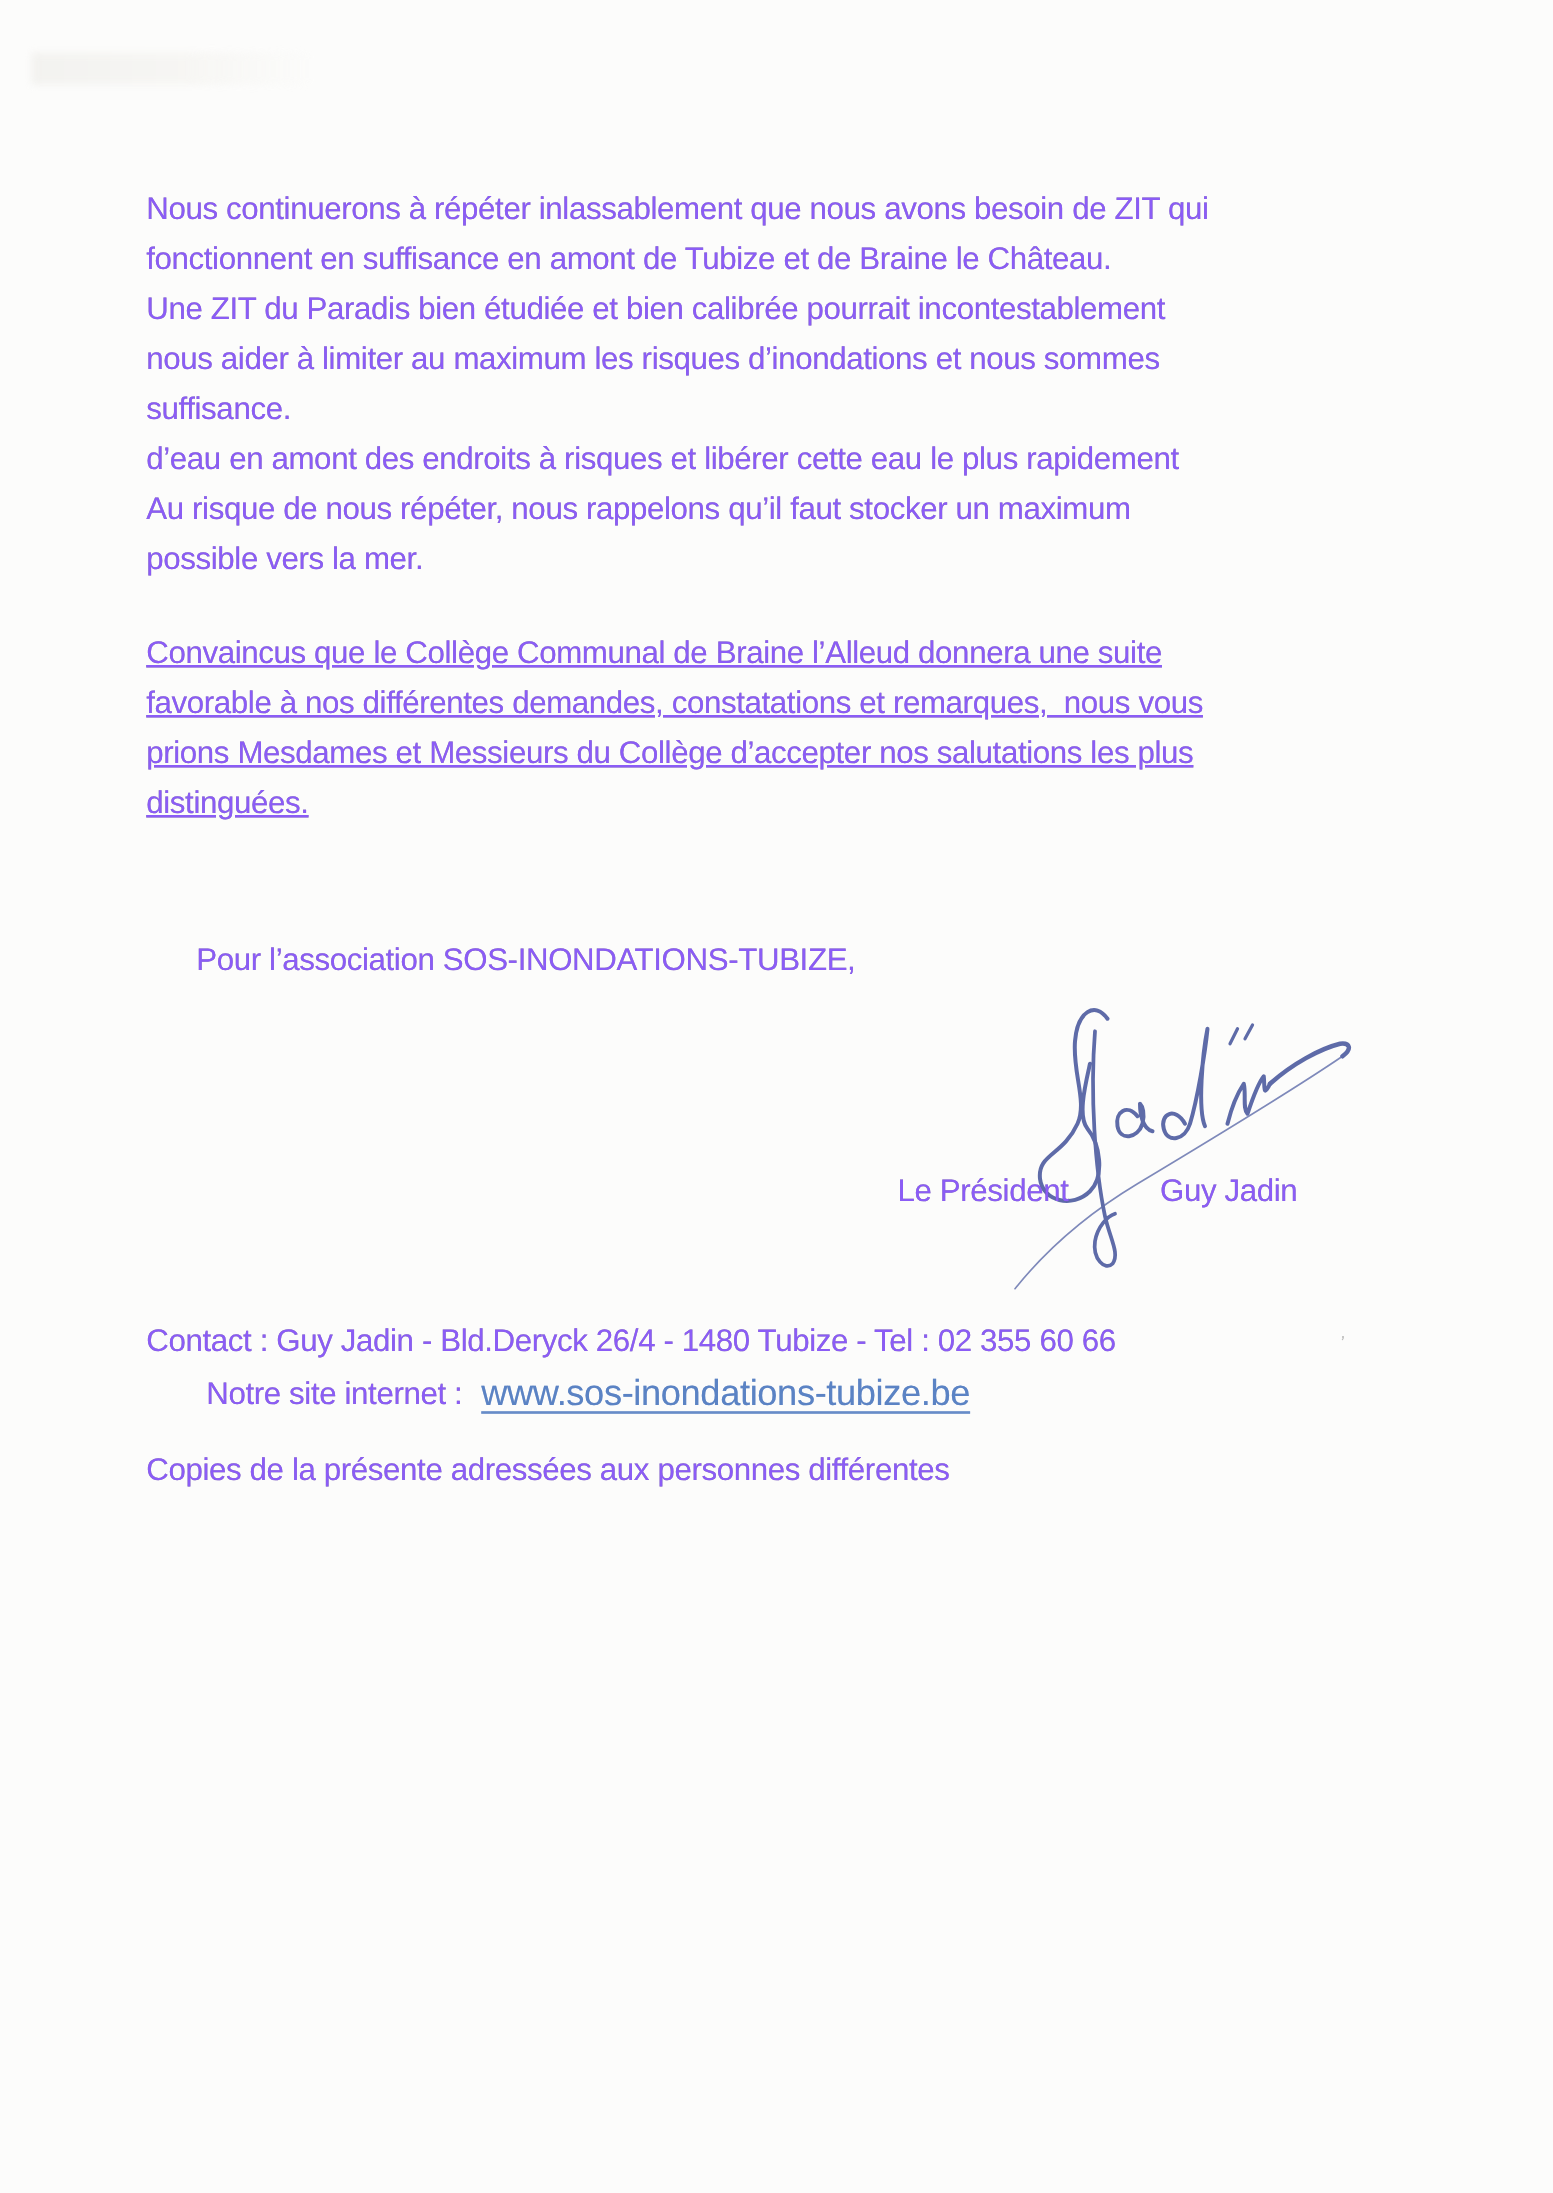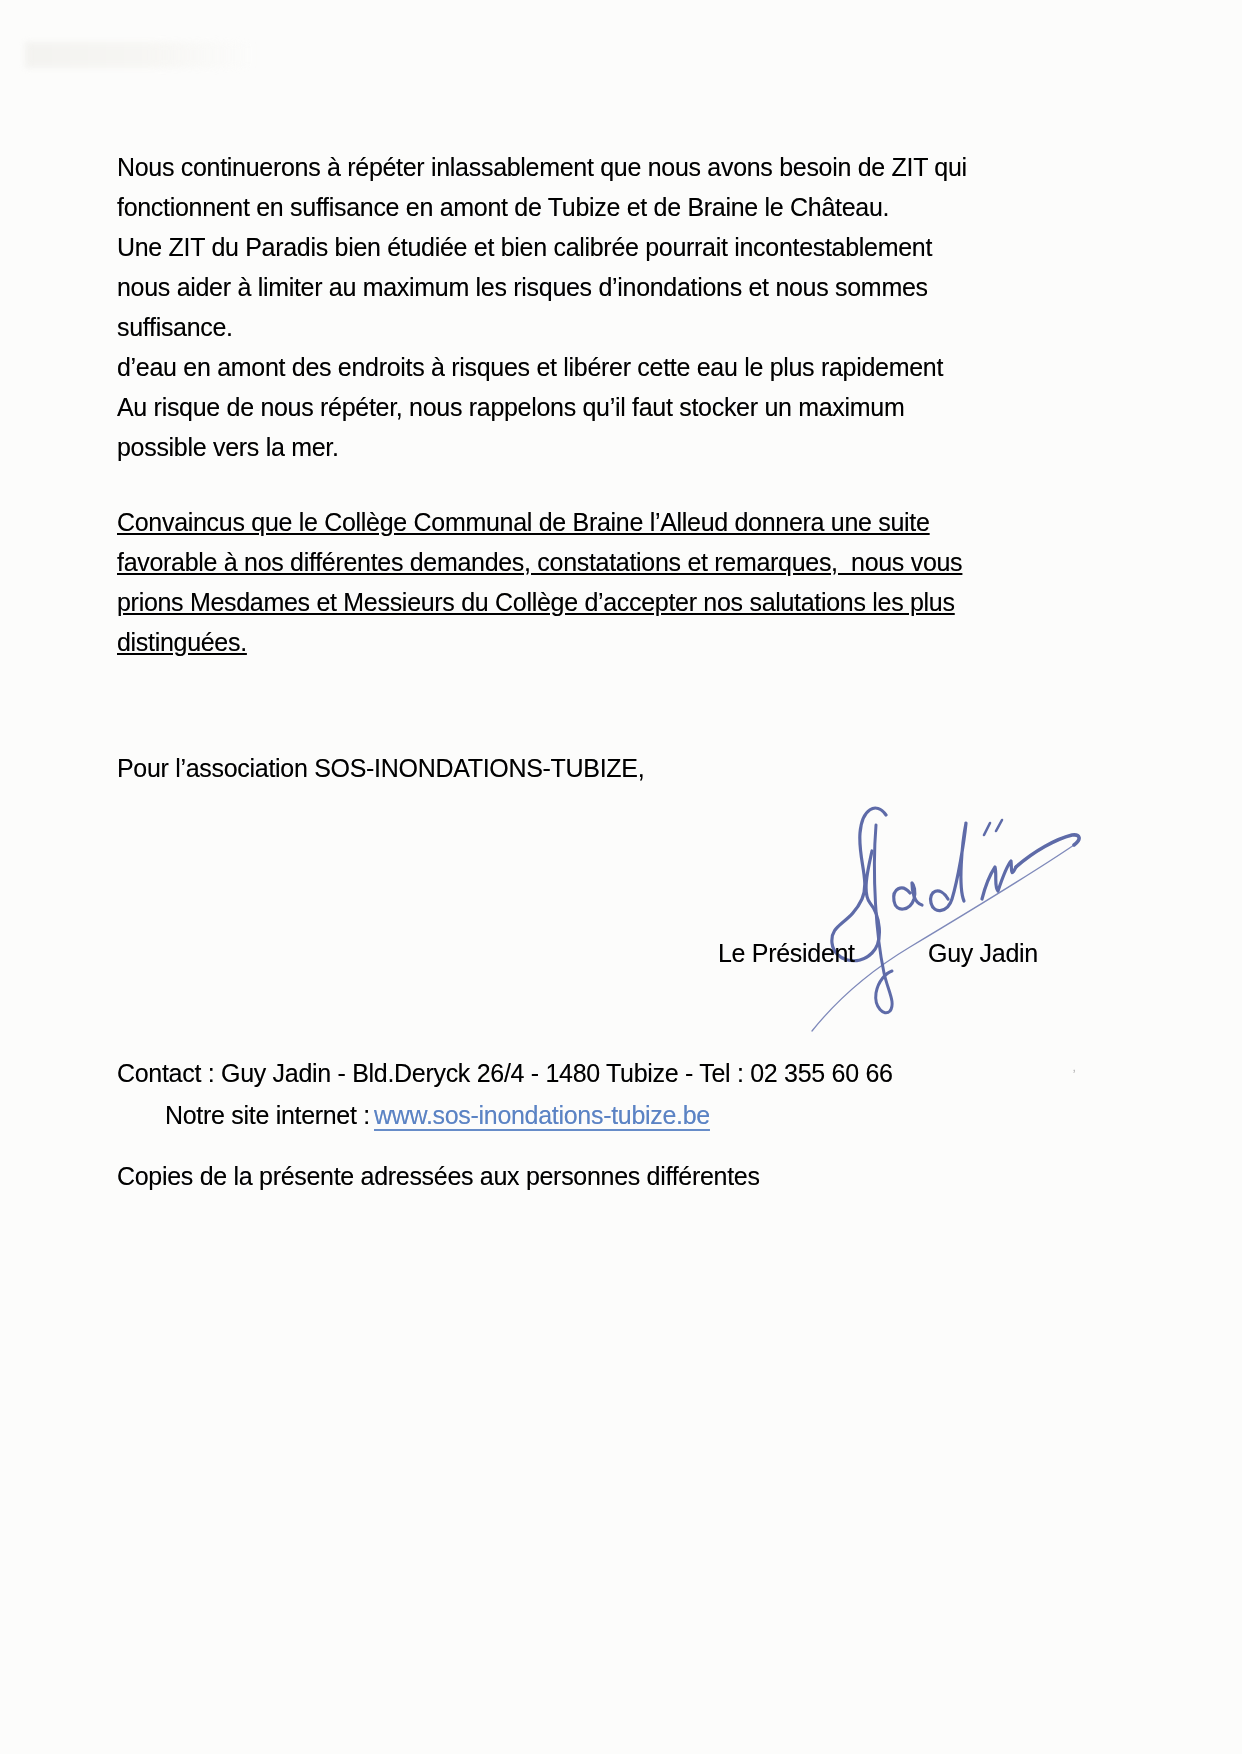--- a/index.html
+++ b/index.html
@@ -24,40 +24,40 @@
     background: linear-gradient(90deg, #ecebe7 0%, #f3f2ee 55%, rgba(243,242,238,0) 100%);
     filter: blur(3px);
     opacity: .55;
   }
   .body-text {
     position: absolute;
     left: 117px;
     font-size: 25px;
     letter-spacing: -0.3px;
     line-height: 40px;
-    color: #000000;
+    color: #8b5cf6;
     text-shadow: 0 0 0.5px rgba(70,70,70,.55);
   }
   .body-text .line { white-space: pre; }
   .para1 { top: 147px; }
   .para2 { top: 502px; text-decoration: underline; }
-  .closing { top: 748px; }
+  .closing { top: 748px; margin-left: 40px; }
   .sig-role   { position: absolute; left: 718px; top: 933px; }
   .sig-name   { position: absolute; left: 928px; top: 933px; }
   .sig-ink {
     position: absolute;
     left: 700px; top: 795px;
     width: 395px; height: 250px;
   }
   .contact-line1 { top: 1053px; }
   .site-label    { top: 1095px; margin-left: 48px; }
   .site-link {
     position: absolute;
-    left: 374px; top: 1095px;
-    font-size: 25px;
+    left: 385px; top: 1095px;
+    font-size: 29px;
     letter-spacing: -0.3px;
     line-height: 40px;
     color: #5b83c4;
     text-decoration: underline;
     text-decoration-color: rgba(91,131,196,.85);
     text-underline-offset: 5px;
     cursor: pointer;
     text-shadow: 0 0 0.5px rgba(91,131,196,.5);
   }
   .copies { top: 1156px; }

